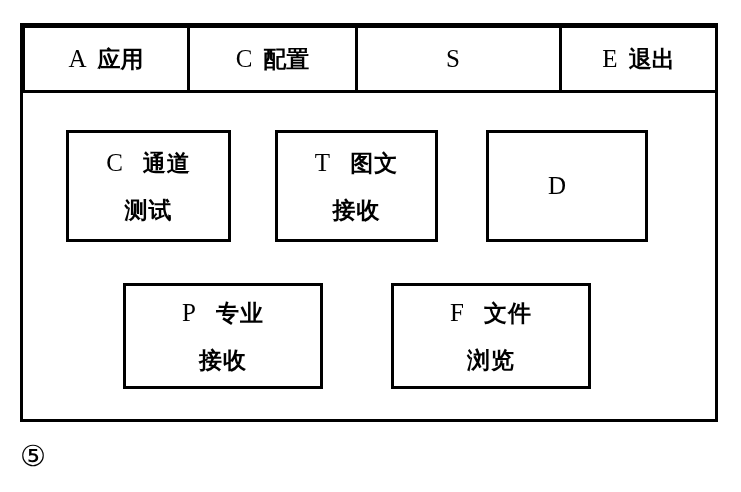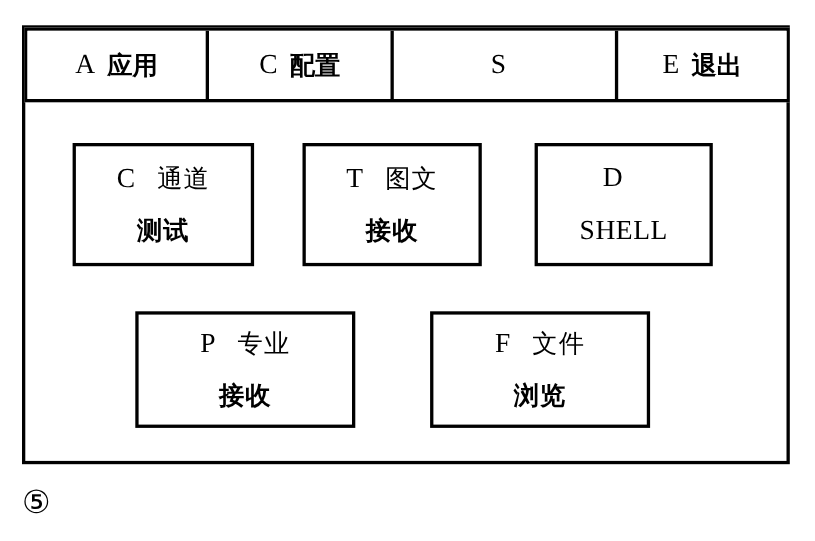--- a/index.html
+++ b/index.html
@@ -102,21 +102,21 @@
     align-items: baseline;
     justify-content: center;
   }
   .bk {
     font-family: "Liberation Serif", "DejaVu Serif", serif;
     font-size: 25px;
   }
   .bt {
     font-family: "DejaVu Sans", "Liberation Sans", sans-serif;
     font-size: 23px;
-    font-weight: 400;
+    font-weight: 700;
   }
   .bt-cjk { letter-spacing: 1px; }
   .gap { display: inline-block; width: 20px; }
   .btn-line-2 {
     margin-top: 18px;
     font-family: "DejaVu Sans", "Liberation Sans", sans-serif;
     font-size: 23px;
     font-weight: 600;
     letter-spacing: 1px;
   }
@@ -192,21 +192,20 @@
         <span class="bt bt-cjk">图文</span>
       </span>
       <span class="btn-line btn-line-2">接收</span>
     </div>
 
     <div class="cmd-button" id="btn-dos-shell">
       <span class="btn-line btn-line-1">
         <span class="bk">D</span>
         <span class="gap"></span>
       </span>
-      <span class="btn-line btn-line-2 latin">SHELL</span>
     </div>
 
     <div class="cmd-button" id="btn-pro-receive">
       <span class="btn-line btn-line-1">
         <span class="bk">P</span>
         <span class="gap"></span>
         <span class="bt bt-cjk">专业</span>
       </span>
       <span class="btn-line btn-line-2">接收</span>
     </div>

